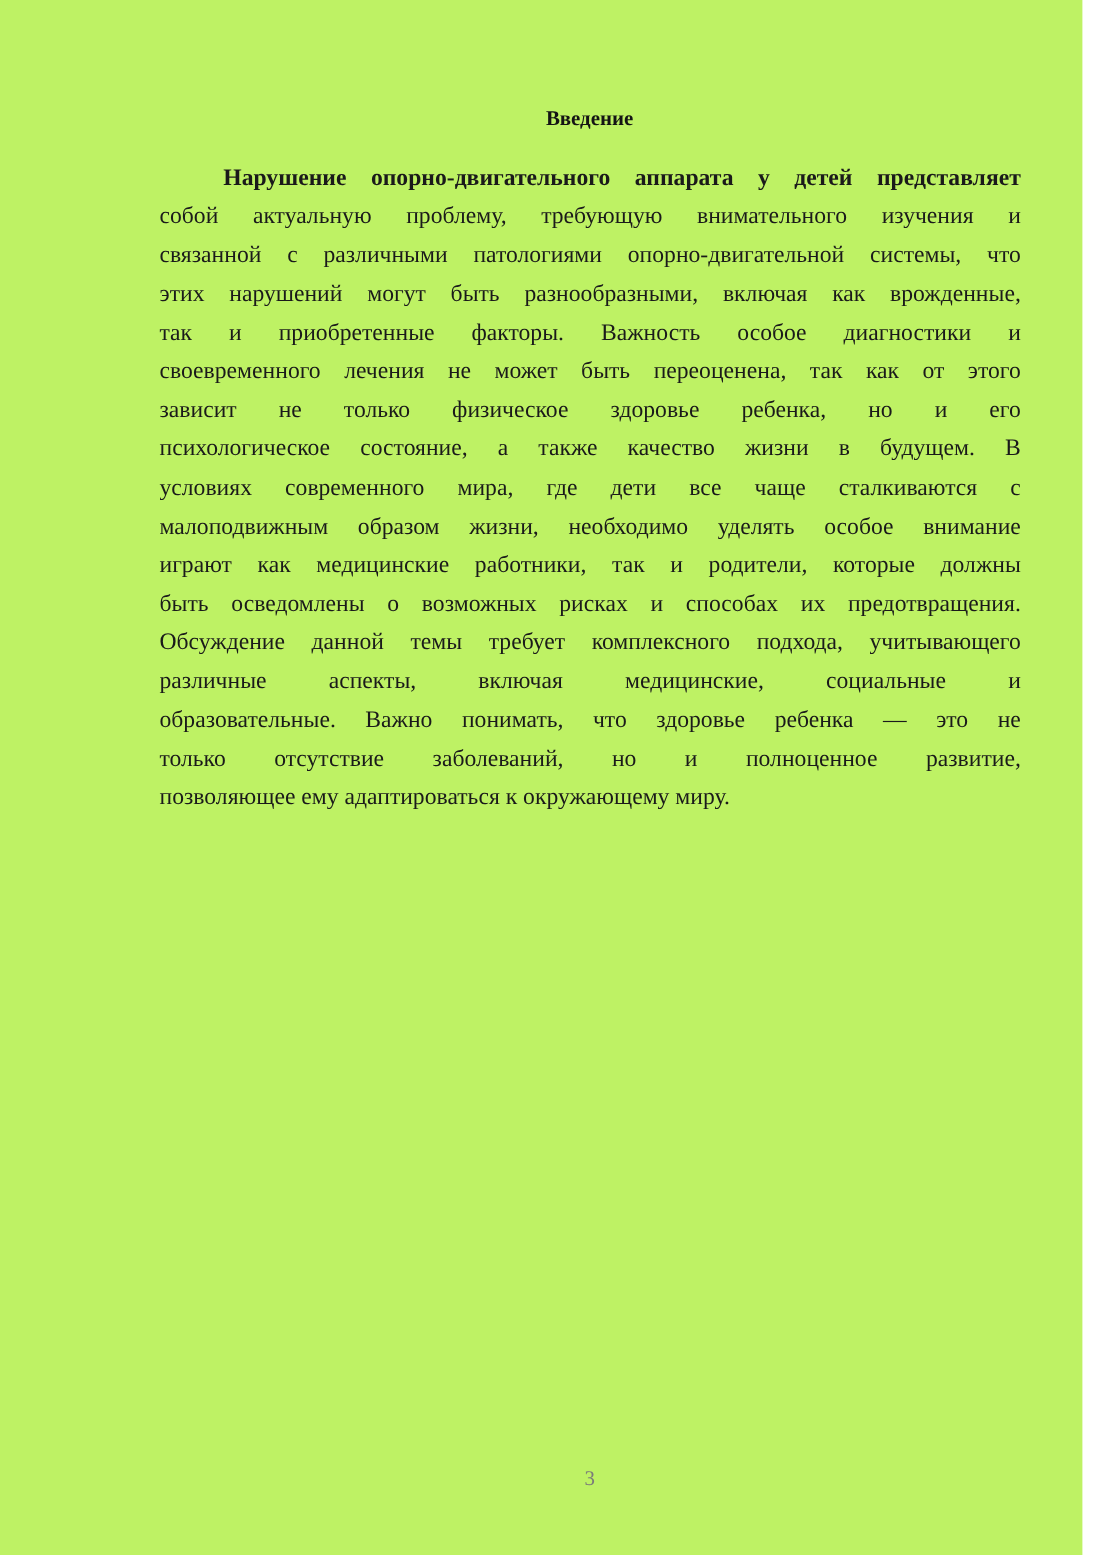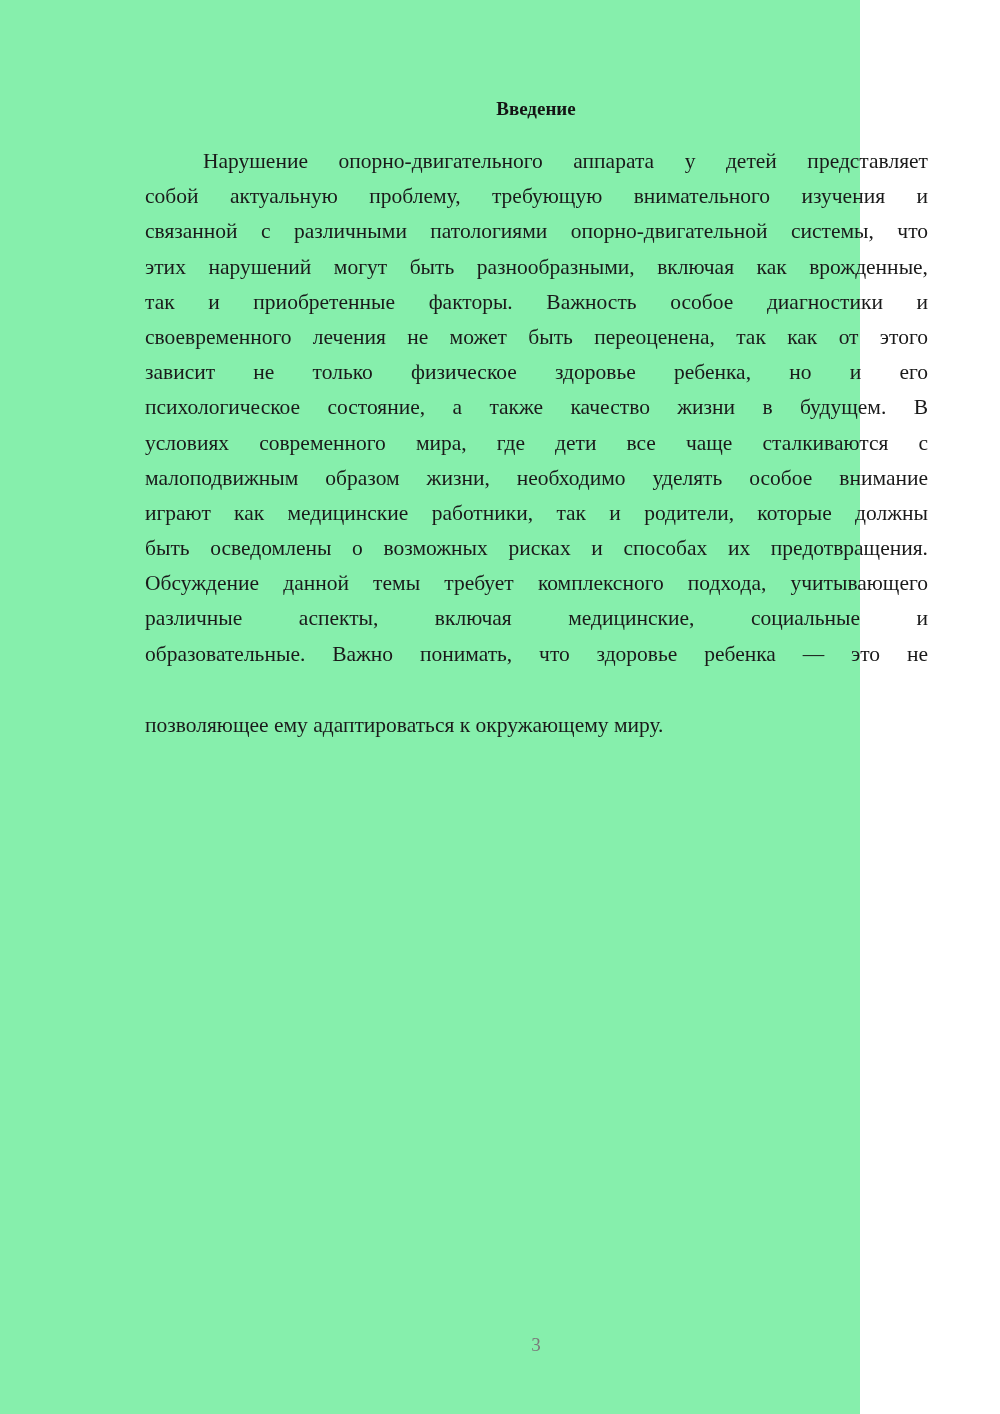--- a/index.html
+++ b/index.html
@@ -11,23 +11,23 @@
       width: 1000px;
       height: 1414px;
       position: relative;
       overflow: hidden;
       font-family: "Liberation Serif", "DejaVu Serif", serif;
       color: #1a1a1a;
     }
     .page {
       position: absolute;
       left: 0; top: 0;
-      width: 860px;
+      width: 984px;
       height: 1414px;
-      background: #86efac;
+      background: #bef264;
     }
     .heading {
       position: absolute;
       top: 98px;
       left: 0;
       width: 1072px;
       text-align: center;
       font-weight: bold;
       font-size: 19px;
       letter-spacing: 0px;
@@ -44,24 +44,24 @@
       height: 35.2px;
       line-height: 35.2px;
       font-size: 21.5px;
       text-align: justify;
       text-align-last: justify;
       white-space: nowrap;
       overflow: visible;
     }
     .line.first {
       padding-left: 58px;
+      font-weight: bold;
     }
     .line.last {
       text-align-last: left;
-      margin-top: 36px;
     }
     .page-number {
       position: absolute;
       top: 1334px;
       left: 0;
       width: 1072px;
       text-align: center;
       font-size: 19px;
       color: #7a7a7a;
       font-family: "Liberation Serif", "DejaVu Serif", serif;
@@ -82,17 +82,18 @@
     <span class="line">своевременного лечения не может быть переоценена, так как от этого</span>
     <span class="line">зависит не только физическое здоровье ребенка, но и его</span>
     <span class="line">психологическое состояние, а также качество жизни в будущем. В</span>
     <span class="line">условиях современного мира, где дети все чаще сталкиваются с</span>
     <span class="line">малоподвижным образом жизни, необходимо уделять особое внимание</span>
     <span class="line">играют как медицинские работники, так и родители, которые должны</span>
     <span class="line">быть осведомлены о возможных рисках и способах их предотвращения.</span>
     <span class="line">Обсуждение данной темы требует комплексного подхода, учитывающего</span>
     <span class="line">различные аспекты, включая медицинские, социальные и</span>
     <span class="line">образовательные. Важно понимать, что здоровье ребенка — это не</span>
+    <span class="line">только отсутствие заболеваний, но и полноценное развитие,</span>
     <span class="line last">позволяющее ему адаптироваться к окружающему миру.</span>
   </div>
 
   <div class="page-number">3</div>
 </div>
 
 </body></html>

